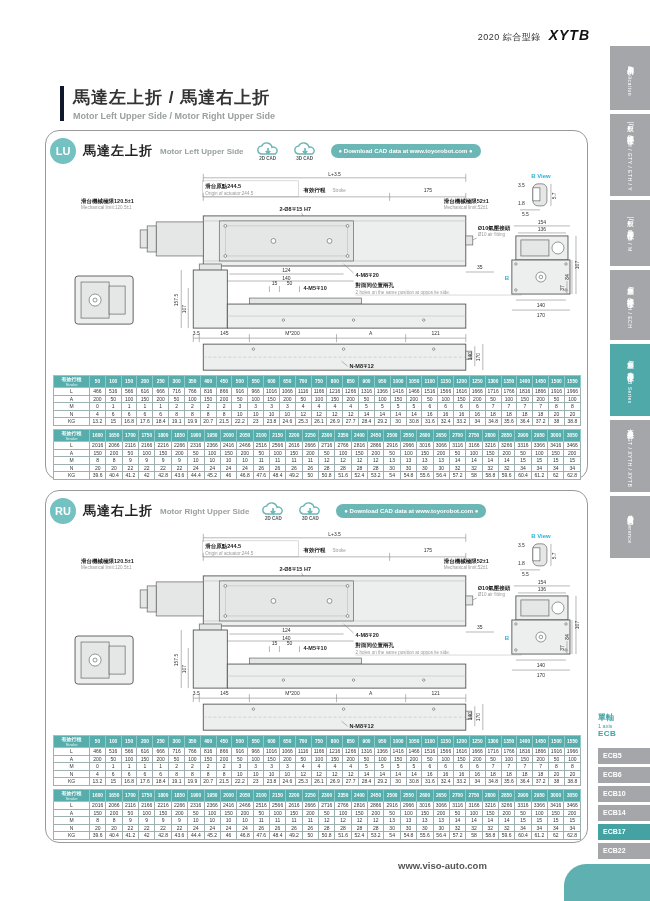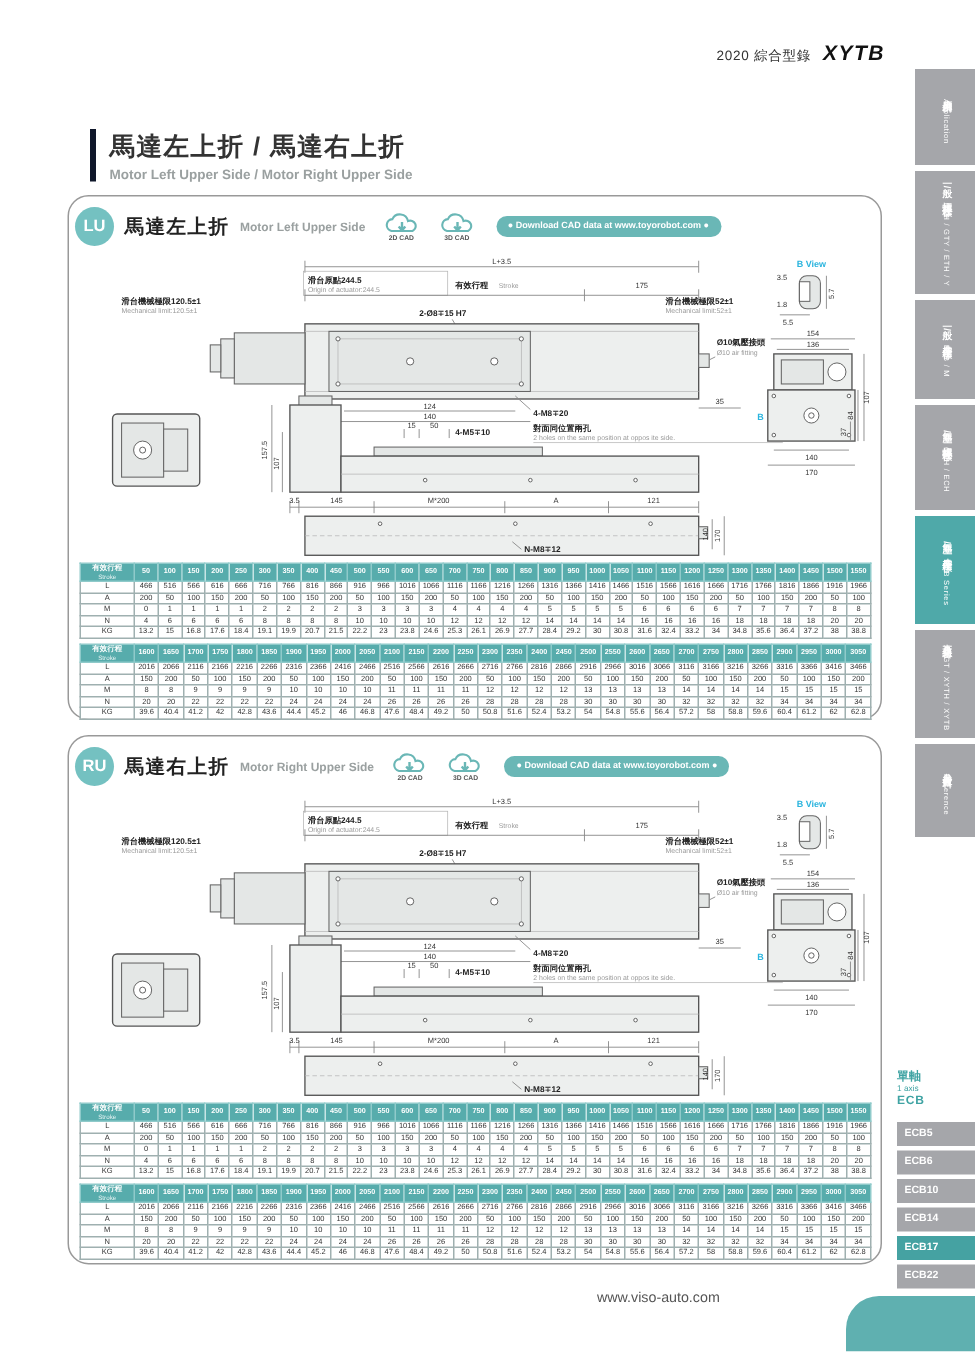--- a/index.html
+++ b/index.html
@@ -52,21 +52,21 @@
 
   
   .series{position:absolute;right:2px;top:712px;width:50px;color:#3fa3a3}
   .series .s1{font-size:8px;font-weight:bold}
   .series .s2{font-size:5.5px;line-height:6px}
   .series .s3{font-size:8px;font-weight:bold;letter-spacing:.5px}
   .models{position:absolute;right:0;top:748px;width:52px}
   .model{height:16px;line-height:16px;background:#a5a6aa;color:#fff;font-size:7px;font-weight:bold;padding-left:5px;margin-bottom:3px;cursor:pointer}
   .model.active{background:#45a2a2}
   .corner{position:absolute;right:0;bottom:0;width:86px;height:37px;background:#5fb0b0;border-top-left-radius:22px}
-  .footer{position:absolute;left:398px;top:860px;font-size:9.5px;font-weight:normal;color:#555}
+  .footer{position:absolute;left:398px;top:860px;font-size:9.5px;font-weight:bold;color:#555}
 
   
   svg text{font-family:"Liberation Sans","DejaVu Sans",sans-serif}
   .dtxt{font-size:5.5px;fill:#222;font-weight:bold}
   .den{font-size:4.6px;fill:#999}
   .dnum{font-size:5px;fill:#333}
   .cyan{fill:#2ab4de;font-weight:bold;font-size:6px}
   .dln{stroke:#888;stroke-width:.6;fill:none}
   .dlite{stroke:#b5b5b5;stroke-width:.5;fill:none}
   .dbody{fill:#edefee;stroke:#555;stroke-width:.9}

